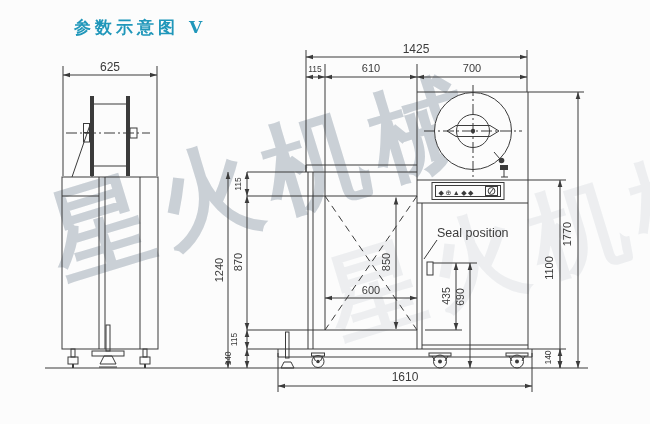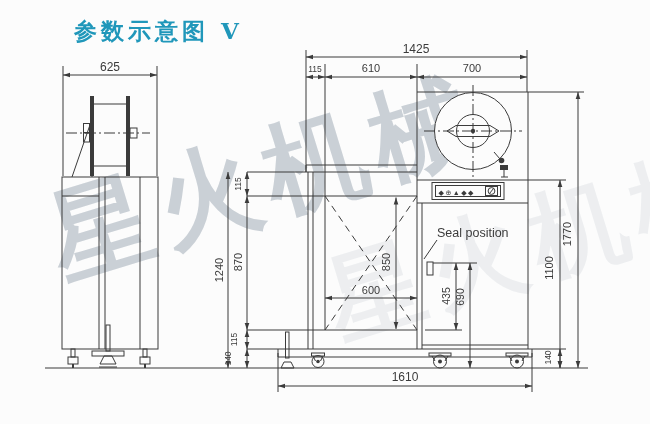--- a/index.html
+++ b/index.html
@@ -1,19 +1,19 @@
 <!DOCTYPE html>
 <html style="--title: #2097ba; --line: #3b3b3b; --watermark: #9aa6b2; --bg: #fcfcfc;"><head>
 <meta charset="utf-8">
 <style>
   html,body{margin:0;padding:0;background:#e8e8e8;}
   .stage{position:relative;width:650px;height:424px;background:var(--bg,#fcfcfc);overflow:hidden;
          font-family:"Liberation Sans",sans-serif;}
   .title{position:absolute;left:74px;top:16px;font-family:"DejaVu Serif","Liberation Serif",serif;
-         font-size:23px;font-weight:bold;letter-spacing:4px;color:var(--title,#2097ba);}
+         font-size:17px;font-weight:bold;letter-spacing:4px;color:var(--title,#2097ba);}
   .watermark{position:absolute;font-family:"DejaVu Serif","Liberation Serif",serif;
          color:var(--watermark,#9aa6b2);pointer-events:none;white-space:nowrap;font-weight:bold;}
   .wm1{left:52px;top:176px;font-size:102px;letter-spacing:10px;opacity:.5;
        transform:rotate(-17deg);transform-origin:0 50%;}
   .wm2{left:330px;top:242px;font-size:96px;letter-spacing:10px;opacity:.15;
        transform:rotate(-17deg);transform-origin:0 50%;}
   svg.draw{position:absolute;left:0;top:0;color:var(--line,#3b3b3b);}
   .s{stroke:currentColor;stroke-width:1;fill:none;}
   .f{fill:currentColor;stroke:none;}
   .bgf{fill:var(--bg,#fcfcfc);stroke:currentColor;stroke-width:1;}

